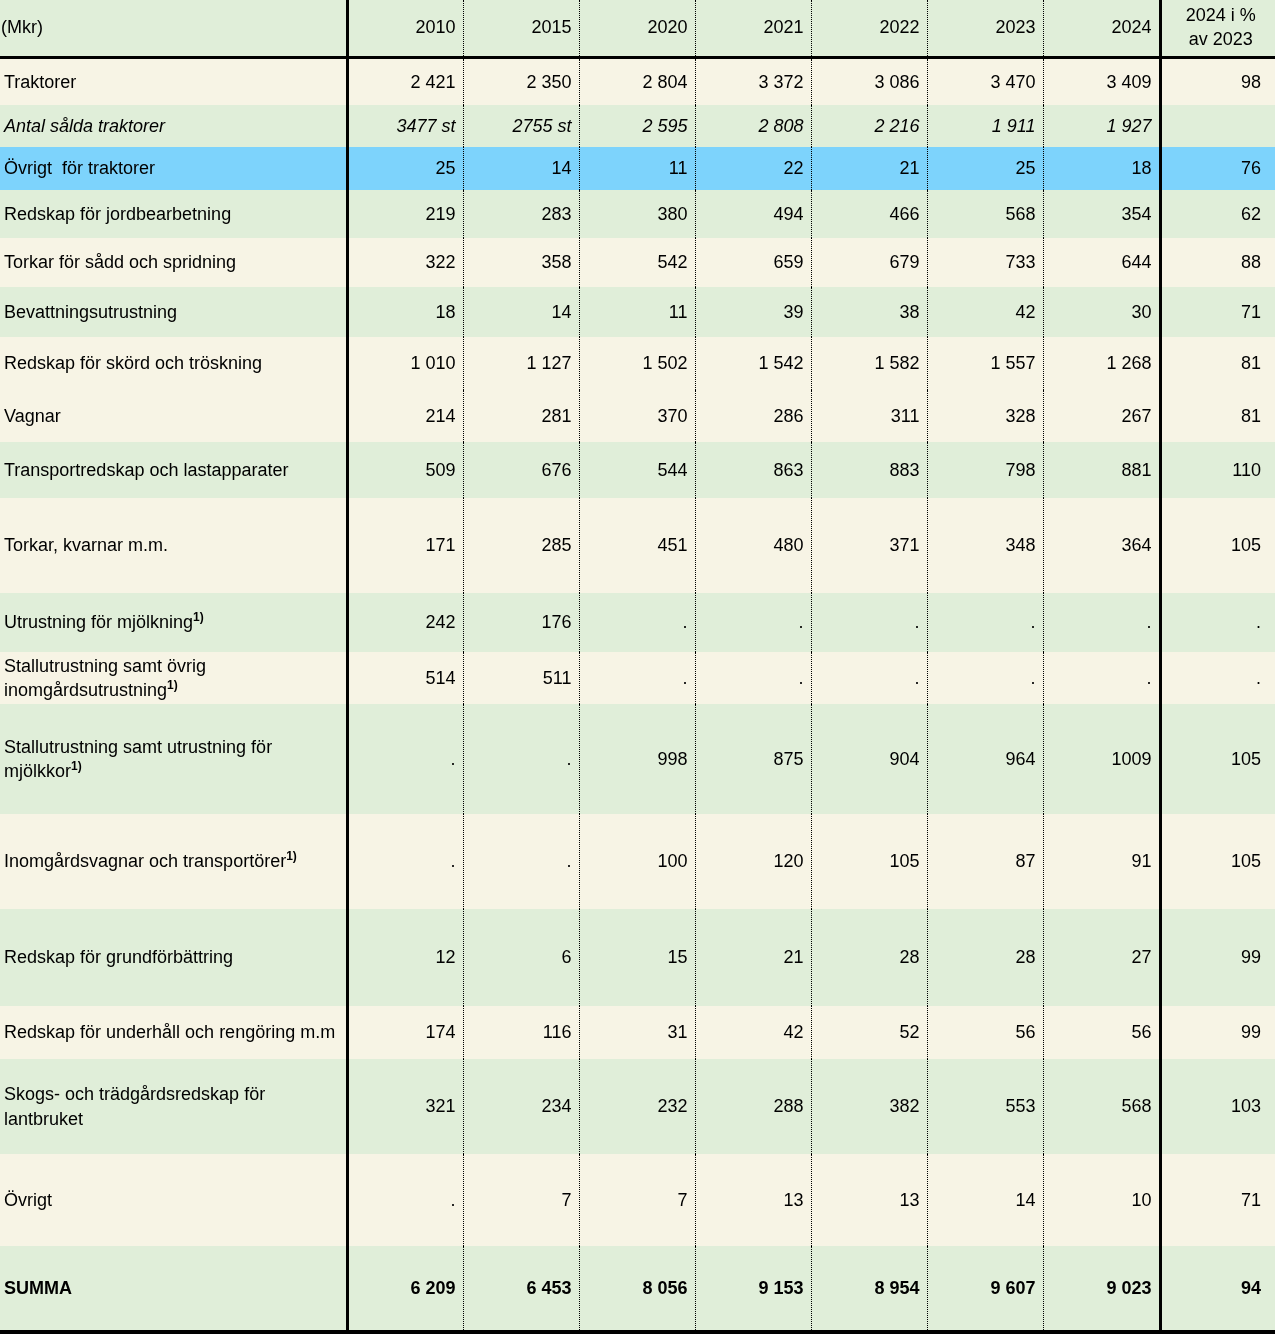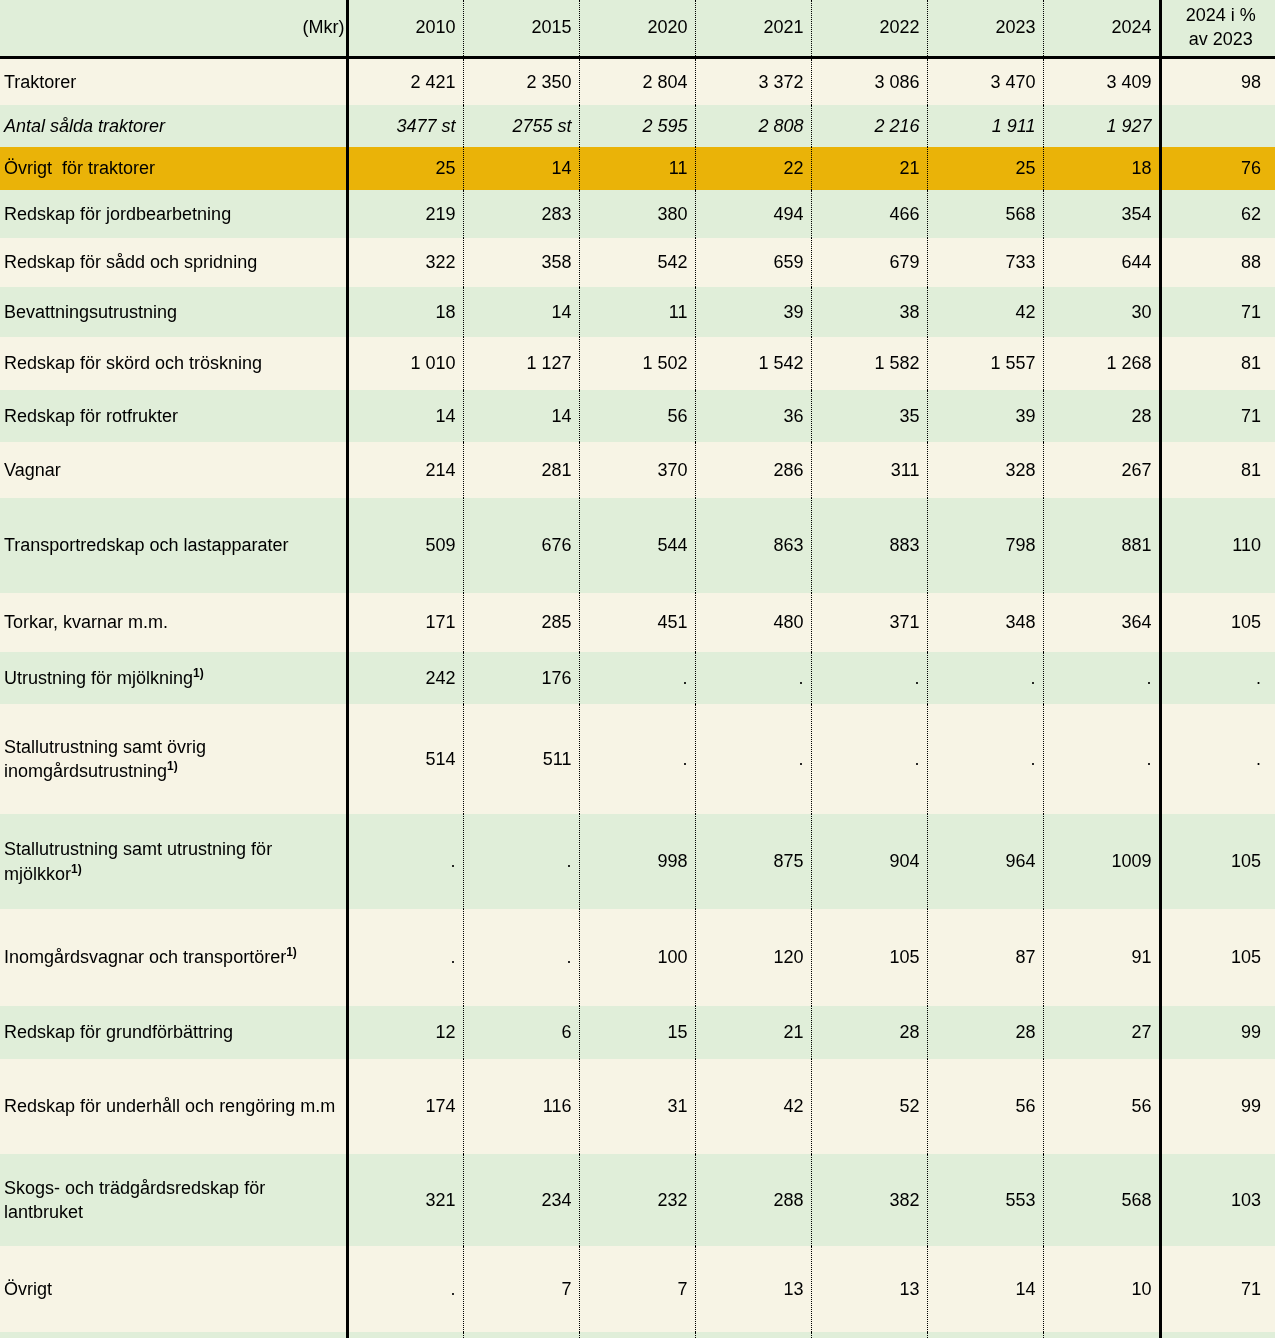--- a/index.html
+++ b/index.html
@@ -18,21 +18,21 @@
     width: 1275px;
     border-collapse: collapse;
     table-layout: fixed;
     font-size: 18px;
     color: #000000;
     border-bottom: 4px solid #000000;
   }
   
   thead tr { height: 57px; border-bottom: 3px solid #000000; }
   th { font-weight: normal; vertical-align: middle; }
-  th.h-label { text-align: right; }
+  th.h-label { text-align: left; }
   th.h-year { text-align: right; padding-right: 7px; }
   th.h-pct  { text-align: center; padding-left: 6px; white-space: pre-line; line-height: 1.3; }
 
   td { vertical-align: middle; line-height: 1.35; }
   td.label { text-align: left; padding-left: 4px; padding-right: 6px; white-space: pre-wrap; }
   td.num   { text-align: right; padding-right: 7px; }
   td.pct   { text-align: right; padding-right: 14px; }
 
   
   .thick-left  { border-left: 3px solid #000000; }
@@ -112,21 +112,21 @@
           <td class="label">Antal sålda traktorer</td>
           <td class="num thick-left">3477 st</td>
           <td class="num dot-left">2755 st</td>
           <td class="num dot-left">2 595</td>
           <td class="num dot-left">2 808</td>
           <td class="num dot-left">2 216</td>
           <td class="num dot-left">1 911</td>
           <td class="num dot-left">1 927</td>
           <td class="pct thick-left"></td>
         </tr>
-        <tr style="background: #eab308; margin-top: 40px;">
+        <tr style="background: #7dd3fc; margin-top: 40px;">
           <td class="label">Övrigt  för traktorer</td>
           <td class="num thick-left">25</td>
           <td class="num dot-left">14</td>
           <td class="num dot-left">11</td>
           <td class="num dot-left">22</td>
           <td class="num dot-left">21</td>
           <td class="num dot-left">25</td>
           <td class="num dot-left">18</td>
           <td class="pct thick-left">76</td>
         </tr>
@@ -135,21 +135,21 @@
           <td class="num thick-left">219</td>
           <td class="num dot-left">283</td>
           <td class="num dot-left">380</td>
           <td class="num dot-left">494</td>
           <td class="num dot-left">466</td>
           <td class="num dot-left">568</td>
           <td class="num dot-left">354</td>
           <td class="pct thick-left">62</td>
         </tr>
         <tr style="background: rgb(247, 244, 229);">
-          <td class="label">Redskap för sådd och spridning</td>
+          <td class="label">Torkar för sådd och spridning</td>
           <td class="num thick-left">322</td>
           <td class="num dot-left">358</td>
           <td class="num dot-left">542</td>
           <td class="num dot-left">659</td>
           <td class="num dot-left">679</td>
           <td class="num dot-left">733</td>
           <td class="num dot-left">644</td>
           <td class="pct thick-left">88</td>
         </tr>
         <tr style="background: rgb(224, 238, 217);">
@@ -166,31 +166,20 @@
         <tr style="background: rgb(247, 244, 229);">
           <td class="label">Redskap för skörd och tröskning</td>
           <td class="num thick-left">1 010</td>
           <td class="num dot-left">1 127</td>
           <td class="num dot-left">1 502</td>
           <td class="num dot-left">1 542</td>
           <td class="num dot-left">1 582</td>
           <td class="num dot-left">1 557</td>
           <td class="num dot-left">1 268</td>
           <td class="pct thick-left">81</td>
-        </tr>
-        <tr style="background: rgb(224, 238, 217);">
-          <td class="label">Redskap för rotfrukter</td>
-          <td class="num thick-left">14</td>
-          <td class="num dot-left">14</td>
-          <td class="num dot-left">56</td>
-          <td class="num dot-left">36</td>
-          <td class="num dot-left">35</td>
-          <td class="num dot-left">39</td>
-          <td class="num dot-left">28</td>
-          <td class="pct thick-left">71</td>
         </tr>
         <tr style="background: rgb(247, 244, 229);">
           <td class="label">Vagnar</td>
           <td class="num thick-left">214</td>
           <td class="num dot-left">281</td>
           <td class="num dot-left">370</td>
           <td class="num dot-left">286</td>
           <td class="num dot-left">311</td>
           <td class="num dot-left">328</td>
           <td class="num dot-left">267</td>

